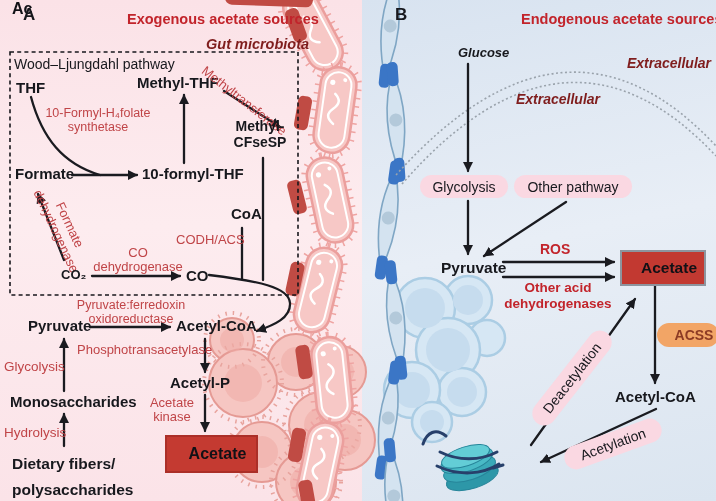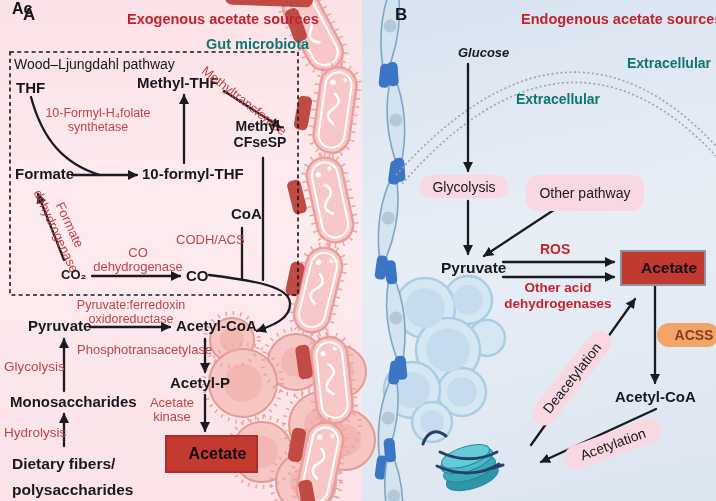--- a/index.html
+++ b/index.html
@@ -7,21 +7,21 @@
          font-family:"Liberation Sans","DejaVu Sans",sans-serif;color:#17181d;}
   .bgA{position:absolute;left:0;top:0;width:362px;height:501px;
        background:linear-gradient(180deg,#fbe2e7 0%,#fdecef 45%,#fbe3e8 100%);}
   .bgB{position:absolute;left:362px;top:0;width:354px;height:501px;
        background:linear-gradient(168deg,#d8e3f0 0%,#e8eef6 48%,#dbe5f0 100%);}
   svg.layer{position:absolute;left:0;top:0;z-index:1;}
   .t{position:absolute;white-space:nowrap;z-index:3;line-height:1.12;}
   .b{font-weight:bold;}
   .red{color:#c2242b;}
   .enz{color:#c04548;}
-  .brown{color:#0f766e;}
+  .brown{color:#7f1d1d;font-style:italic;}
   .ctr{text-align:center;white-space:normal;}
   .panel-label{font-size:17px;font-weight:bold;}
   .pill{position:absolute;z-index:2;background:#fad8e2;border-radius:12px;
         display:flex;align-items:center;justify-content:center;font-size:14px;}
   .rbox{position:absolute;z-index:2;display:flex;align-items:center;justify-content:center;
         font-weight:bold;color:#111116;padding-left:12px;}
   .acetA{left:165px;top:435px;width:77px;height:34px;background:#c43a31;
          border:2px solid #ab2f28;font-size:16px;}
   .acetB{left:620px;top:250px;width:70px;height:32px;background:#c23931;
          border:2px solid #8d949e;font-size:15.5px;}
@@ -246,21 +246,21 @@
     <div>polysaccharides</div>
   </div>
 
   <div class="t panel-label" style="left:395px;top:5px;">B</div>
   <div class="t b red" style="left:521px;top:11px;font-size:14.5px;">Endogenous acetate sources</div>
   <div class="t b" style="left:458px;top:46px;font-size:13px;font-style:italic;">Glucose</div>
   <div class="t b brown" style="left:627px;top:56px;font-size:14px;text-align:center;">Extracellular</div>
   <div class="t b brown" style="left:516px;top:92px;font-size:14px;">Extracellular</div>
 
   <div class="pill" style="left:420px;top:175px;width:88px;height:23px;">Glycolysis</div>
-  <div class="pill" style="left:526px;top:175px;width:118px;height:36px;">Other pathway</div>
+  <div class="pill" style="left:514px;top:175px;width:118px;height:23px;">Other pathway</div>
 
   <div class="t b" style="left:441px;top:259px;font-size:15.5px;">Pyruvate</div>
   <div class="t b red" style="left:540px;top:242px;font-size:14px;">ROS</div>
   <div class="t b red ctr" style="left:497px;top:280px;width:122px;font-size:13.5px;line-height:15.5px;">
     <div>Other acid</div>
     <div>dehydrogenases</div>
   </div>
   <div class="rbox acetB">Acetate</div>
   <div class="rbox acss">ACSS</div>
   <div class="t b" style="left:615px;top:389px;font-size:15px;">Acetyl-CoA</div>

